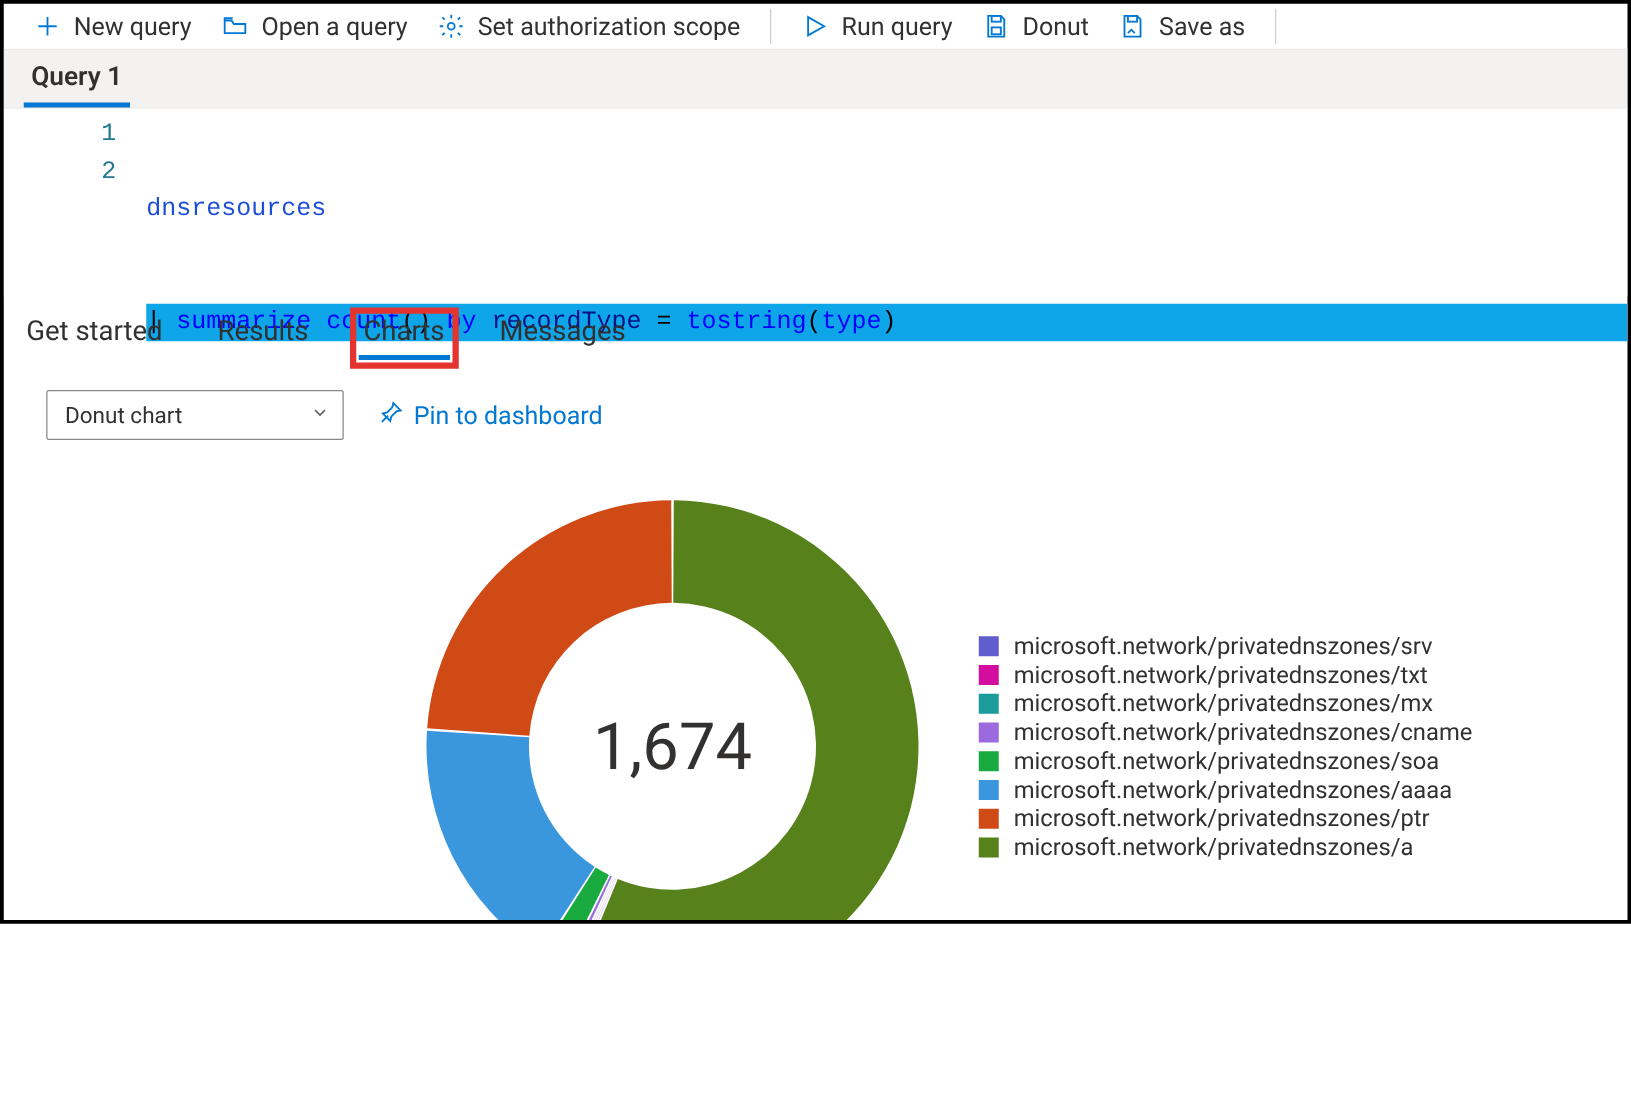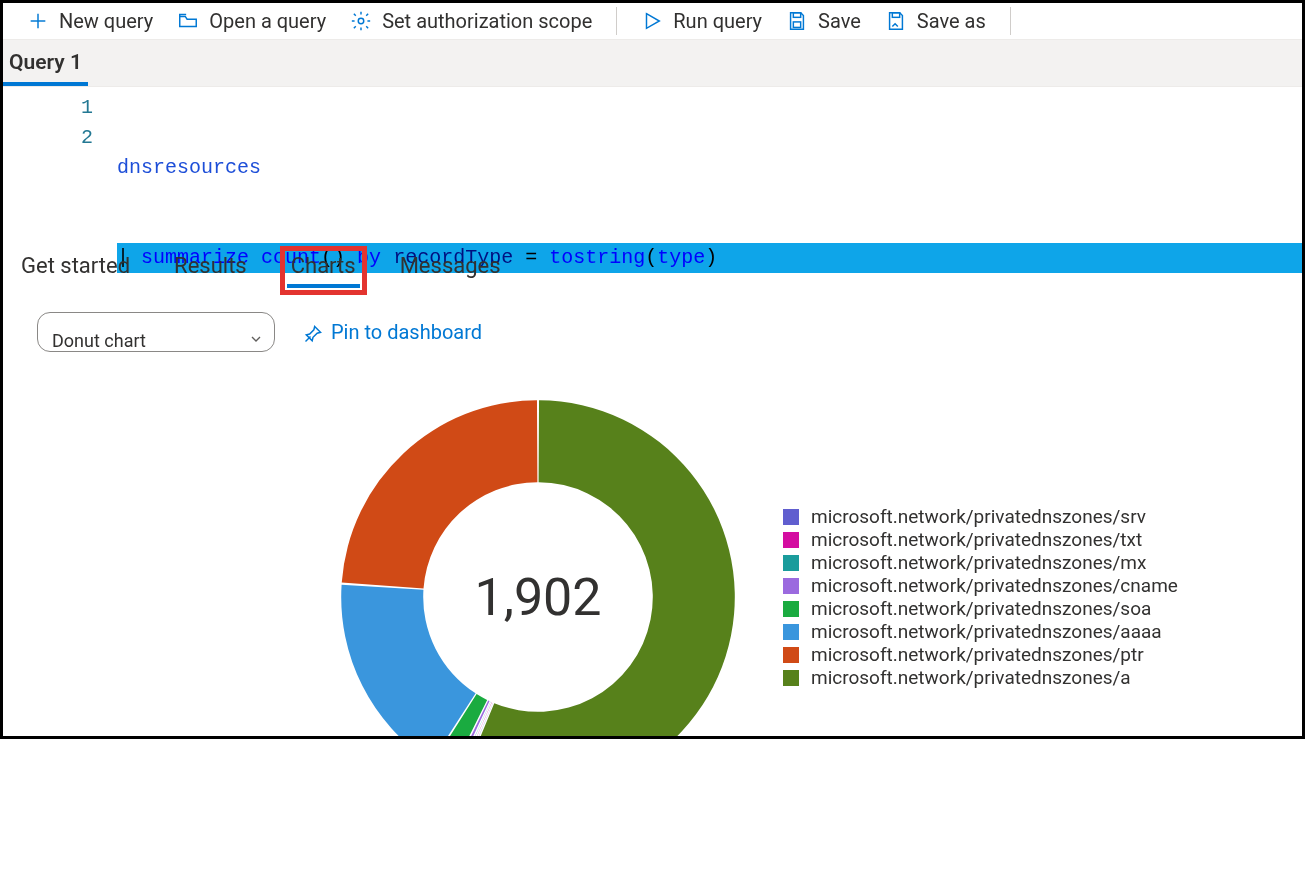--- a/index.html
+++ b/index.html
@@ -52,21 +52,21 @@
 
   
   .query-tabstrip {
     background: #f3f2f1;
     border-bottom: 1px solid #edebe9;
     padding: 4px 0 0 0;
   }
   .query-tab {
     display: inline-block;
     padding: 6px 6px 8px 6px;
-    margin-left: 0;
+    margin-left: 16px;
     font-size: 21px;
     font-weight: 600;
     color: #323130;
     border-bottom: 4px solid #0078d4;
     cursor: pointer;
   }
 
   
   .editor {
     display: flex;
@@ -119,34 +119,34 @@
 
   
   .chart-controls {
     display: flex;
     align-items: center;
     gap: 28px;
     padding: 14px 0 0 34px;
   }
   .select {
     display: inline-flex;
-    align-items: flex-end;
+    align-items: center;
     justify-content: space-between;
     width: 212px;
     height: 38px;
     border: 1px solid #8a8886;
-    border-radius: 13px;
+    border-radius: 2px;
     padding: 0 10px 0 14px;
     font-size: 18px;
     cursor: pointer;
   }
   .select .chev { color: #605e5c; }
   .pin-link {
     display: inline-flex;
-    align-items: flex-end;
+    align-items: flex-start;
     gap: 8px;
     color: #0078d4;
     font-size: 20px;
     cursor: pointer;
   }
   .pin-link .ic { width:20px; height:20px; }
   .pin-link .ic svg { width:20px; height:20px; }
 
   
   .chart-area {
@@ -223,21 +223,21 @@
       <span>Run query</span>
     </div>
     <div class="tb-btn">
       <span class="ic">
         <svg viewBox="0 0 24 24" fill="none" stroke="currentColor" stroke-width="1.6">
             <path d="M5 3h11l3 3v15H5z"></path>
             <rect x="8" y="3" width="8" height="5"></rect>
             <rect x="8" y="13" width="8" height="6"></rect>
           </svg>
       </span>
-      <span>Save</span>
+      <span>Donut</span>
     </div>
     <div class="tb-btn">
       <span class="ic">
         <svg viewBox="0 0 24 24" fill="none" stroke="currentColor" stroke-width="1.6">
             <path d="M5 3h11l3 3v15H5z"></path>
             <rect x="8" y="3" width="8" height="5"></rect>
             <path d="M8 18l3-3 3 3"></path>
           </svg>
       </span>
       <span>Save as</span>
@@ -292,21 +292,21 @@
       <svg id="donut-svg" viewBox="0 0 100 100">
           <path d="M 50.25132626390815 2.00065797212352 A 48 48 0 1 1 31.719239508704213 94.38258437562958 L 39.336223046744124 75.88984088578393 A 28 28 0 1 0 50.14660698727975 22.000383817072052 Z" fill="#57811b"></path>
           <path d="M 31.255477012298226 94.18871867302241 A 48 48 0 0 1 31.207383272083824 94.1682867736303 L 39.037640242048894 75.76483395128434 A 28 28 0 0 0 39.06569492384063 75.77675255926307 Z" fill="#605ecf"></path>
           <path d="M 30.745892919304826 93.96907277308819 A 48 48 0 0 1 30.698038592582186 93.9480862589778 L 38.74052251233961 75.63638365107039 A 28 28 0 0 0 38.768437536261146 75.64862578430143 Z" fill="#d40da1"></path>
           <path d="M 30.238882059746864 93.7435505846451 A 48 48 0 0 1 30.191273542052993 93.7220122605791 L 38.44490956619758 75.50450715200448 A 28 28 0 0 0 38.472681201519 75.51707117437631 Z" fill="#1a9c9c"></path>
           <path d="M 29.734512193572446 93.51218224782039 A 48 48 0 0 1 29.185752882490213 93.25236544896978 L 37.85835584811929 75.23054651189904 A 28 28 0 0 0 38.17846544625059 75.38210631122857 Z" fill="#9b6adf"></path>
           <path d="M 28.73396470736748 93.03203159197237 A 48 48 0 0 1 24.335584619876983 90.56276350541842 L 35.029091028261576 73.66161204482742 A 28 28 0 0 0 37.59481274596436 75.10201842865055 Z" fill="#1aab40"></path>
           <path d="M 23.91222731346895 90.29178720602853 A 48 48 0 0 1 2.0942675140224054 46.993208523699806 L 22.054989383179738 48.24603830549155 A 28 28 0 0 0 34.78213259952355 73.50354253684998 Z" fill="#3a96dd"></path>
           <path d="M 2.1283806869526103 46.49171489946041 A 48 48 0 0 1 49.74867373609187 2.00065797212352 L 49.853393012720254 22.000383817072052 A 28 28 0 0 0 22.074888734055687 47.95350035801857 Z" fill="#d04a16"></path>
         </svg>
-      <div class="donut-center">1,902</div>
+      <div class="donut-center">1,674</div>
     </div>
     <div class="legend" id="legend">
         <div class="legend-item">
           <span class="swatch" style="background: rgb(96, 94, 207);"></span>
           <span>microsoft.network/privatednszones/srv</span>
         </div>
         <div class="legend-item">
           <span class="swatch" style="background: rgb(212, 13, 161);"></span>
           <span>microsoft.network/privatednszones/txt</span>
         </div>

